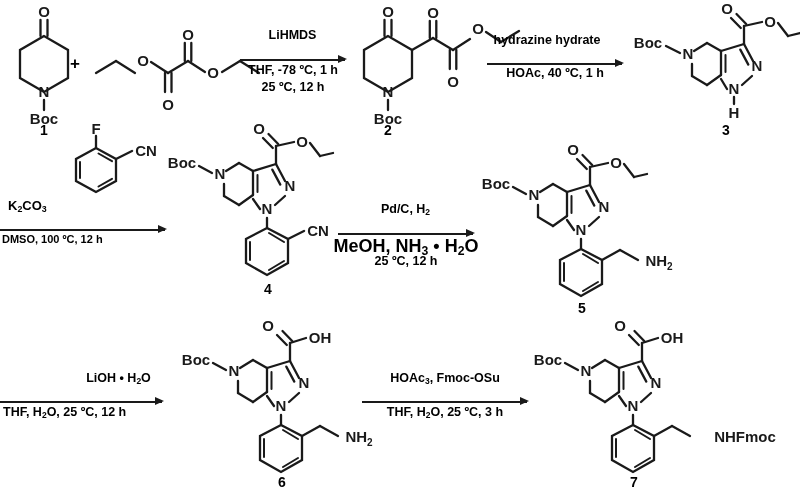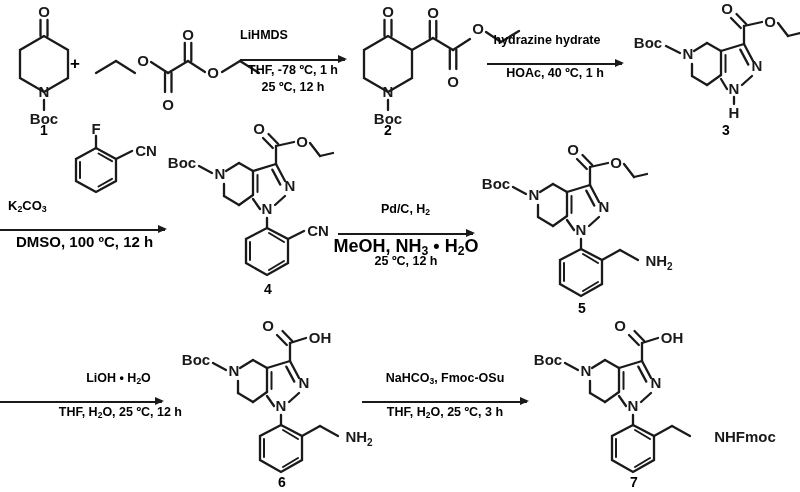--- a/index.html
+++ b/index.html
@@ -301,58 +301,58 @@
     <line class="bond" x1="672" y1="426" x2="690" y2="436"></line>
     <text class="lbl" x="745" y="442" text-anchor="middle">NHFmoc</text>
   </g>
 </svg>
 
 <div class="plus" style="left:70px;top:54px;">+</div>
 
 <div>
   <div class="arrowline" style="left:240px;top:59px;width:105px;"></div>
   <div class="arrowhead" style="left:338px;top:55px;"></div>
-  <div style="position:absolute;left:240px;top:28px;width:105px;text-align:left;font-weight:bold;font-size:12.5px;white-space:nowrap;">LiHMDS</div>
+  <div style="position:absolute;left:240px;top:28px;width:105px;text-align:center;font-weight:bold;font-size:12.5px;white-space:nowrap;">LiHMDS</div>
   <div style="position:absolute;left:233px;top:62px;width:120px;text-align:center;font-weight:bold;font-size:12.5px;line-height:1.35;white-space:nowrap;">THF, -78 ºC, 1 h</div>
   <div style="position:absolute;left:233px;top:80px;width:120px;text-align:center;font-weight:bold;font-size:12.5px;white-space:nowrap;">25 ºC, 12 h</div>
 </div>
 
 <div>
   <div class="arrowline" style="left:487px;top:63px;width:135px;"></div>
   <div class="arrowhead" style="left:615px;top:59px;"></div>
   <div style="position:absolute;left:472px;top:33px;width:150px;text-align:center;font-weight:bold;font-size:12.5px;white-space:nowrap;">hydrazine hydrate</div>
   <div style="position:absolute;left:480px;top:66px;width:150px;text-align:center;font-weight:bold;font-size:12.5px;white-space:nowrap;">HOAc, 40 ºC, 1 h</div>
 </div>
 
 <div>
   <div class="arrowline" style="left:0px;top:229px;width:165px;"></div>
   <div class="arrowhead" style="left:158px;top:225px;"></div>
   <div style="position:absolute;left:8px;top:198px;font-weight:bold;font-size:13px;white-space:nowrap;"><span>K</span><sub>2</sub><span>CO</span><sub>3</sub></div>
-  <div style="position:absolute;left:16px;top:233px;font-weight:bold;font-size:15px;white-space:nowrap;">DMSO, 100 ºC, 12 h</div>
+  <div style="position:absolute;left:2px;top:233px;font-weight:bold;font-size:11px;white-space:nowrap;">DMSO, 100 ºC, 12 h</div>
 </div>
 
 <div>
   <div class="arrowline" style="left:338px;top:233px;width:135px;"></div>
   <div class="arrowhead" style="left:466px;top:229px;"></div>
   <div style="position:absolute;left:338px;top:202px;width:135px;text-align:center;font-weight:bold;font-size:12.5px;white-space:nowrap;"><span>Pd/C, H</span><sub>2</sub></div>
   <div style="position:absolute;left:332px;top:236px;width:148px;text-align:center;font-weight:bold;font-size:18px;white-space:nowrap;"><span>MeOH, NH</span><sub>3</sub><span> • H</span><sub>2</sub><span>O</span></div>
   <div style="position:absolute;left:332px;top:254px;width:148px;text-align:center;font-weight:bold;font-size:12.5px;white-space:nowrap;">25 ºC, 12 h</div>
 </div>
 
 <div>
   <div class="arrowline" style="left:0px;top:401px;width:162px;"></div>
   <div class="arrowhead" style="left:155px;top:397px;"></div>
   <div style="position:absolute;left:0px;top:371px;width:165px;text-align:center;font-weight:bold;font-size:12.5px;white-space:nowrap;padding-left:36px;"><span>LiOH • H</span><sub>2</sub><span>O</span></div>
-  <div style="position:absolute;left:14px;top:405px;width:168px;text-align:right;font-weight:bold;font-size:12.5px;white-space:nowrap;"><span>THF, H</span><sub>2</sub><span>O, 25 ºC, 12 h</span></div>
+  <div style="position:absolute;left:3px;top:405px;width:168px;text-align:left;font-weight:bold;font-size:12.5px;white-space:nowrap;"><span>THF, H</span><sub>2</sub><span>O, 25 ºC, 12 h</span></div>
 </div>
 
 <div>
   <div class="arrowline" style="left:362px;top:401px;width:165px;"></div>
   <div class="arrowhead" style="left:520px;top:397px;"></div>
-  <div style="position:absolute;left:360px;top:371px;width:170px;text-align:center;font-weight:bold;font-size:12.5px;white-space:nowrap;"><span>NaHCO</span><sub>3</sub><span>, Fmoc-OSu</span></div>
+  <div style="position:absolute;left:360px;top:371px;width:170px;text-align:center;font-weight:bold;font-size:12.5px;white-space:nowrap;"><span>HOAc</span><sub>3</sub><span>, Fmoc-OSu</span></div>
   <div style="position:absolute;left:360px;top:405px;width:170px;text-align:center;font-weight:bold;font-size:12.5px;white-space:nowrap;"><span>THF, H</span><sub>2</sub><span>O, 25 ºC, 3 h</span></div>
 </div>
 
 <div class="clabel" style="left:34px;top:122px;width:20px;">1</div>
 <div class="clabel" style="left:378px;top:122px;width:20px;">2</div>
 <div class="clabel" style="left:716px;top:122px;width:20px;">3</div>
 <div class="clabel" style="left:258px;top:281px;width:20px;">4</div>
 <div class="clabel" style="left:572px;top:300px;width:20px;">5</div>
 <div class="clabel" style="left:272px;top:474px;width:20px;">6</div>
 <div class="clabel" style="left:624px;top:474px;width:20px;">7</div>

